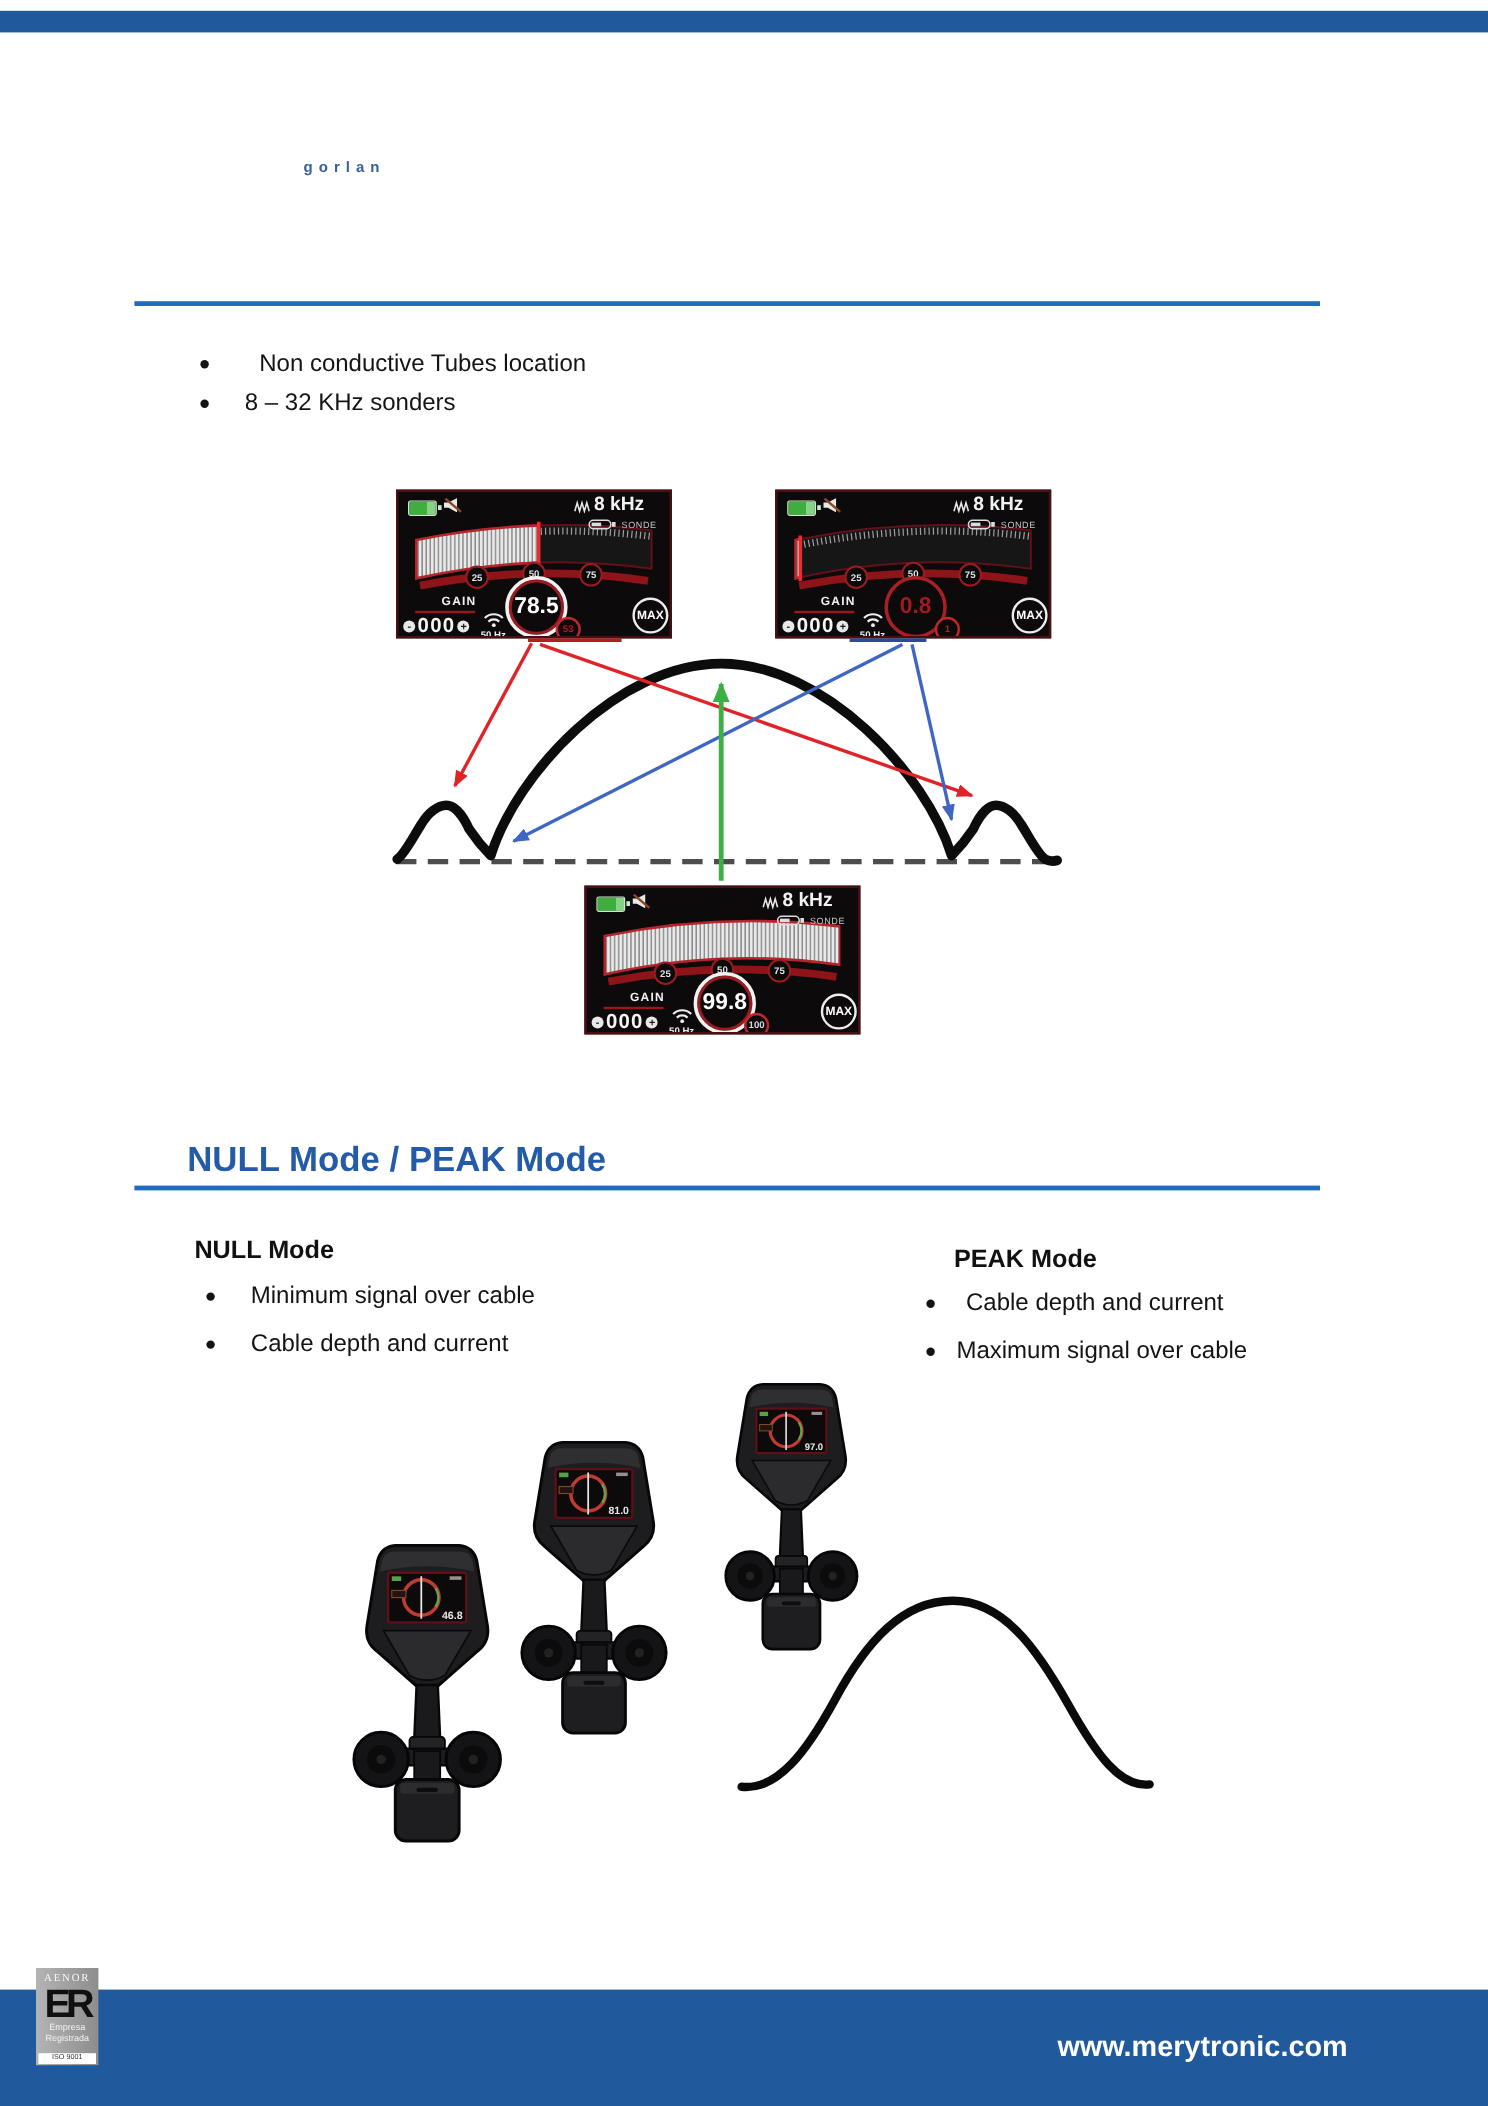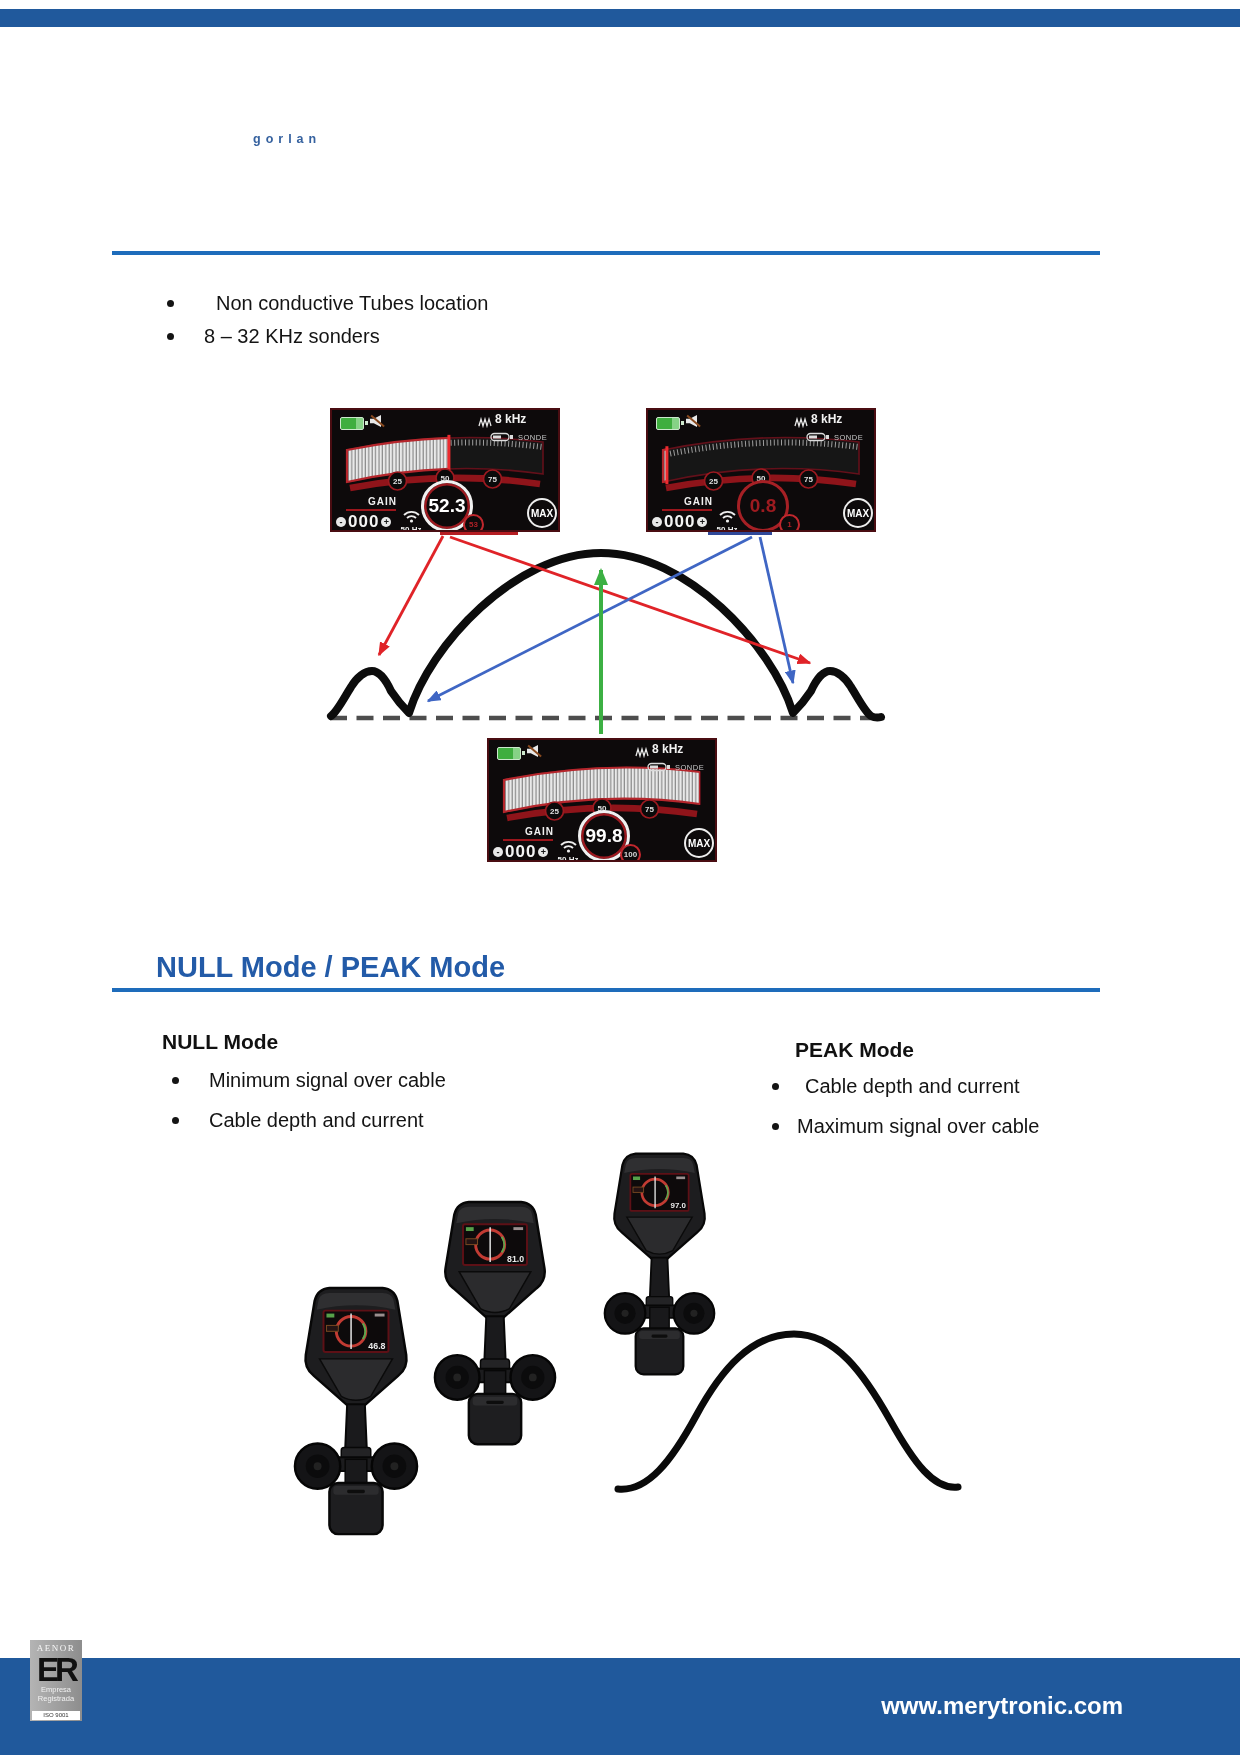--- a/index.html
+++ b/index.html
@@ -36,21 +36,21 @@
   .scr{width:230px;height:124px;background:#0d0a0b;border:2px solid #4a0d12;box-sizing:border-box;
        position:absolute;overflow:hidden;}
   .scr .gauge{position:absolute;left:0;top:0;}
   .batt{position:absolute;left:8px;top:7px;width:22px;height:11px;border-radius:2px;border:1px solid #cde8cd;
         background:linear-gradient(90deg,#3fae3f 68%,#86d286 68%);}
   .batt:after{content:"";position:absolute;right:-4.5px;top:2.5px;width:3px;height:4px;background:#cde8cd;}
   .mute{position:absolute;left:38px;top:4px;width:15px;height:14px;}
   .mute .spk{position:absolute;left:0;top:1px;width:11px;height:12px;background:#e8e8e8;
         clip-path:polygon(0 32%,34% 32%,100% 0,100% 100%,34% 68%,0 68%);}
   .mute .slash{position:absolute;left:-1px;top:6px;width:17px;height:2.4px;background:#8a4a1f;transform:rotate(40deg);}
-  .khz{position:absolute;left:163px;top:2px;font-size:12px;font-weight:bold;color:#f2f2f2;}
+  .khz{position:absolute;left:163px;top:2px;font-size:16px;font-weight:bold;color:#f2f2f2;}
   .wave{position:absolute;left:146px;top:6px;}
   .coupler{position:absolute;left:158px;top:22px;}
   .sonde{position:absolute;left:186px;top:23px;font-size:7.5px;color:#c8c8c8;letter-spacing:.5px;}
   .gain{position:absolute;left:20px;top:86px;font-size:10px;font-weight:bold;color:#f0f0f0;letter-spacing:1px;padding-left:16px;}
   .gain-line{position:absolute;left:14px;top:99px;width:50px;height:2px;background:#9c161c;}
   .digits{position:absolute;left:4px;top:103px;display:flex;align-items:center;gap:2px;}
   .circ{width:10px;height:10px;border-radius:50%;background:#e8e8e8;color:#181818;font-size:9px;
         line-height:10px;text-align:center;font-weight:bold;}
   .dig{font-size:17px;font-weight:bold;color:#f4f4f4;letter-spacing:1px;line-height:17px;}
   .wifi{position:absolute;left:70px;top:100px;}
@@ -204,21 +204,21 @@
       <span class="circ">-</span>
       <span class="dig">000</span>
       <span class="circ">+</span>
     </div>
     <svg class="abs wifi" style="left:70px;top:100px" width="19" height="13" viewBox="0 0 19 13">
       <path d="M2,5 A10.5,10.5 0 0 1 17,5" stroke="#eee" stroke-width="1.8" fill="none"></path>
       <path d="M5,8 A6.5,6.5 0 0 1 14,8" stroke="#eee" stroke-width="1.8" fill="none"></path>
       <circle cx="9.5" cy="11" r="1.6" fill="#eee"></circle>
       </svg>
     <div class="freq">50 Hz</div>
-    <div class="big">52.3</div>
+    <div class="big">78.5</div>
     <div class="sub">53</div>
     <div class="max">MAX</div>
   </div>
 
   <div class="scr" style="left:646px;top:408px">
     <svg class="gauge" width="230" height="124" viewBox="0 0 230 124">
         <defs>
           <clipPath id="cf1">
             <rect x="0" y="0" width="18.92" height="124"></rect>
           </clipPath>

